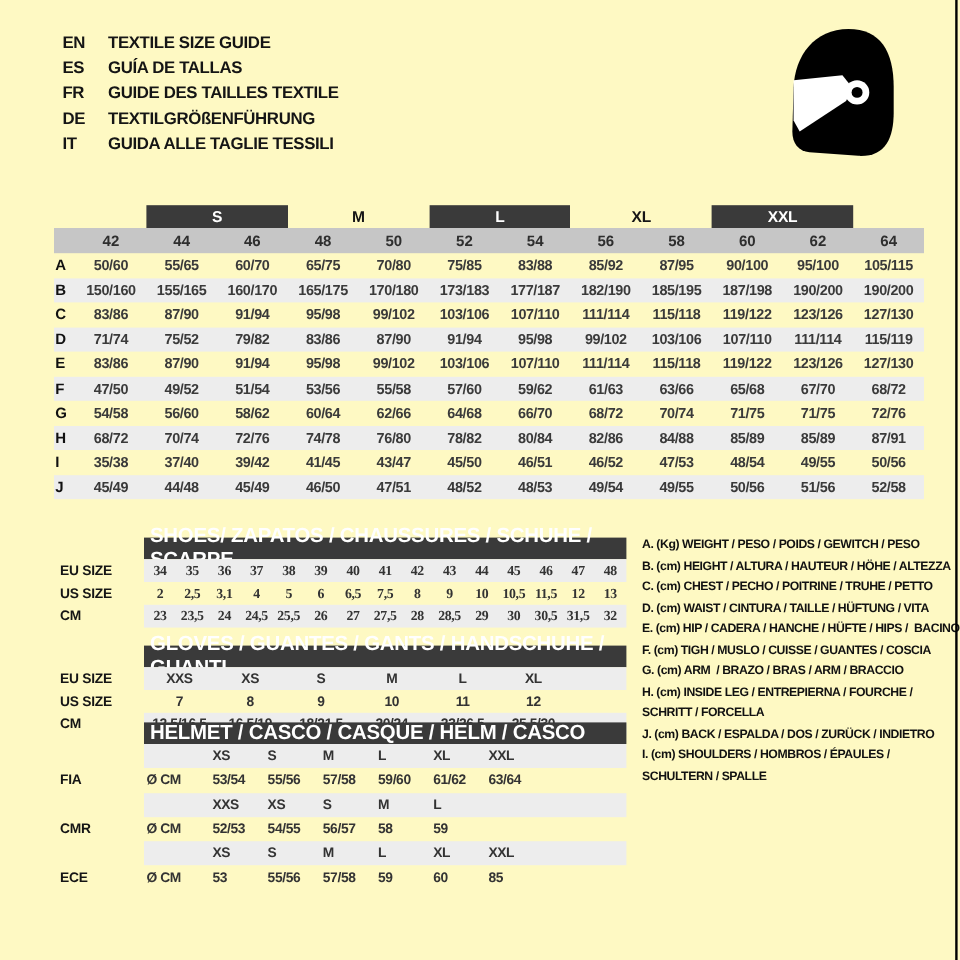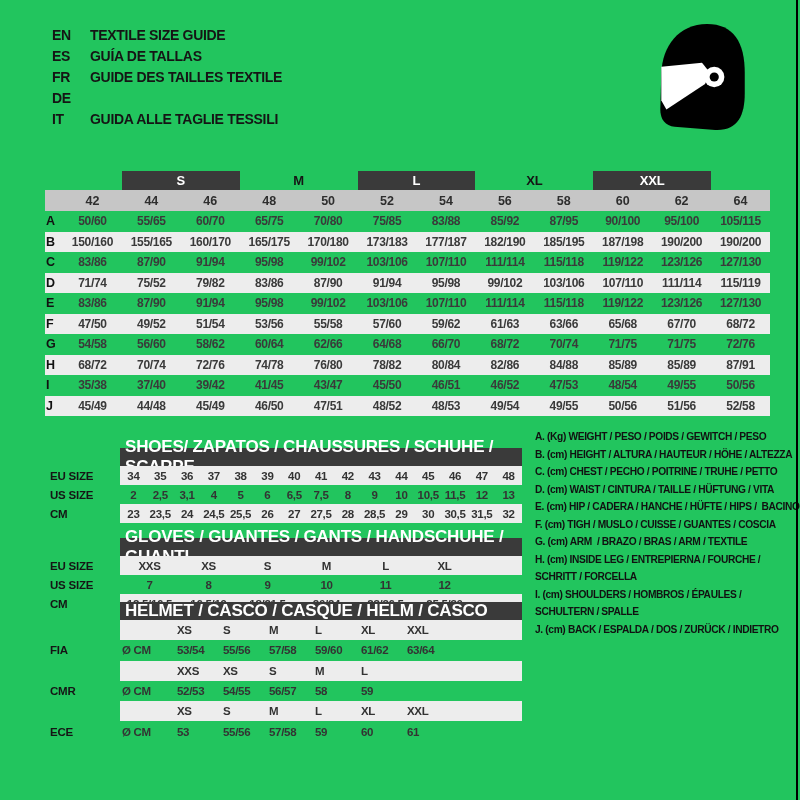--- a/index.html
+++ b/index.html
@@ -1,17 +1,17 @@
 <!DOCTYPE html>
 <html><head>
 <meta charset="utf-8">
 <style>
   html,body { margin:0; padding:0; background:#fff; }
   .page {
-    position:relative; width:800px; height:800px; background:#22c55e;
+    position:relative; width:800px; height:800px; background:#fef9c3;
     font-family:"Liberation Sans", sans-serif; font-weight:700; color:#151515;
     overflow:hidden;
   }
   .right-edge { position:absolute; top:0; right:2px; width:2px; height:100%; background:#000; }
 
   
   .langs { position:absolute; left:52px; top:24px; }
   .lang-row { display:flex; height:21px; align-items:center; font-size:14px; letter-spacing:-0.3px; }
   .lang-code { width:38px; }
 
@@ -36,27 +36,27 @@
   
   .sub-table { position:absolute; left:50px; width:472px; }
   .sub-title { margin-left:70px; height:18px; background:#3a3a3a; color:#fff; font-size:17px;
                display:flex; align-items:center; padding-left:5px; letter-spacing:-0.2px; }
   .sub-row { display:flex; height:19px; }
   .helm .sub-row { height:20.3px; }
   .sub-label { width:70px; display:flex; align-items:center; font-size:11.5px; letter-spacing:-0.2px; }
   .sub-data { flex:1; display:grid; align-items:center; text-align:center;
               font-size:11.5px; color:#333; letter-spacing:-0.3px; }
   .sub-data.stripe-bg { background:#ededed; }
-  .cols15 { grid-template-columns:repeat(15, 1fr); }
+  .cols15 { grid-template-columns:repeat(15, 1fr);font-family:Liberation Serif, serif; }
   .cols6  { grid-template-columns:repeat(6, 59px); }
   .helm-grid { grid-template-columns:55px repeat(6, 46px); text-align:left; }
   .helm-grid > div { padding-left:2px; }
 
   
-  .legend { position:absolute; left:535px; top:428px; width:262px;
+  .legend { position:absolute; left:535px; top:446px; width:262px;
             font-size:10.2px; line-height:17.5px; letter-spacing:-0.35px; color:#111; }
   .legend-item { white-space:pre; }
 </style>
 </head>
 <body>
 
 <div class="page">
 
   <div class="langs">
       <div class="lang-row">
@@ -66,20 +66,21 @@
       <div class="lang-row">
         <span class="lang-code">ES</span>
         <span class="lang-text">GUÍA DE TALLAS</span>
       </div>
       <div class="lang-row">
         <span class="lang-code">FR</span>
         <span class="lang-text">GUIDE DES TAILLES TEXTILE</span>
       </div>
       <div class="lang-row">
         <span class="lang-code">DE</span>
+        <span class="lang-text">TEXTILGRÖßENFÜHRUNG</span>
       </div>
       <div class="lang-row">
         <span class="lang-code">IT</span>
         <span class="lang-text">GUIDA ALLE TAGLIE TESSILI</span>
       </div>
     </div>
 
   <div class="helmet-box">
     <svg viewBox="0 0 104 114">
       <path d="M58 4 C30 4 14 26 13 52 L12 88 C12 98 17 104 26 105 L66 108 C88 109 95 94 95 72 L95 52 C95 22 84 4 58 4 Z" fill="#000"></path>
@@ -436,35 +437,35 @@
         </div>
         <div class="sub-row">
           <div class="sub-label">ECE</div>
           <div class="sub-data helm-grid">
             <div>Ø CM</div>
             <div>53</div>
             <div>55/56</div>
             <div>57/58</div>
             <div>59</div>
             <div>60</div>
-            <div>61</div>
+            <div>85</div>
           </div>
         </div>
       </div>
   </div>
 
   <div class="legend">
       <div class="legend-item"><span>A. </span><span>(Kg) </span><span>WEIGHT / PESO / POIDS / GEWITCH / PESO</span></div>
       <div class="legend-item"><span>B. </span><span>(cm) </span><span>HEIGHT / ALTURA / HAUTEUR / HÖHE / ALTEZZA</span></div>
       <div class="legend-item"><span>C. </span><span>(cm) </span><span>CHEST / PECHO / POITRINE / TRUHE / PETTO</span></div>
       <div class="legend-item"><span>D. </span><span>(cm) </span><span>WAIST / CINTURA / TAILLE / HÜFTUNG / VITA</span></div>
       <div class="legend-item"><span>E. </span><span>(cm) </span><span>HIP / CADERA / HANCHE / HÜFTE / HIPS /  BACINO</span></div>
       <div class="legend-item"><span>F. </span><span>(cm) </span><span>TIGH / MUSLO / CUISSE / GUANTES / COSCIA</span></div>
-      <div class="legend-item"><span>G. </span><span>(cm) </span><span>ARM  / BRAZO / BRAS / ARM / TEXTILE</span></div>
+      <div class="legend-item"><span>G. </span><span>(cm) </span><span>ARM  / BRAZO / BRAS / ARM / BRACCIO</span></div>
       <div class="legend-item"><span>H. </span><span>(cm) </span><span>INSIDE LEG / ENTREPIERNA / FOURCHE /
 SCHRITT / FORCELLA</span></div>
+      <div class="legend-item"><span>J. </span><span>(cm) </span><span>BACK / ESPALDA / DOS / ZURÜCK / INDIETRO</span></div>
       <div class="legend-item"><span>I. </span><span>(cm) </span><span>SHOULDERS / HOMBROS / ÉPAULES /
 SCHULTERN / SPALLE</span></div>
-      <div class="legend-item"><span>J. </span><span>(cm) </span><span>BACK / ESPALDA / DOS / ZURÜCK / INDIETRO</span></div>
     </div>
 
   <div class="right-edge"></div>
 </div>
 
 </body></html>

